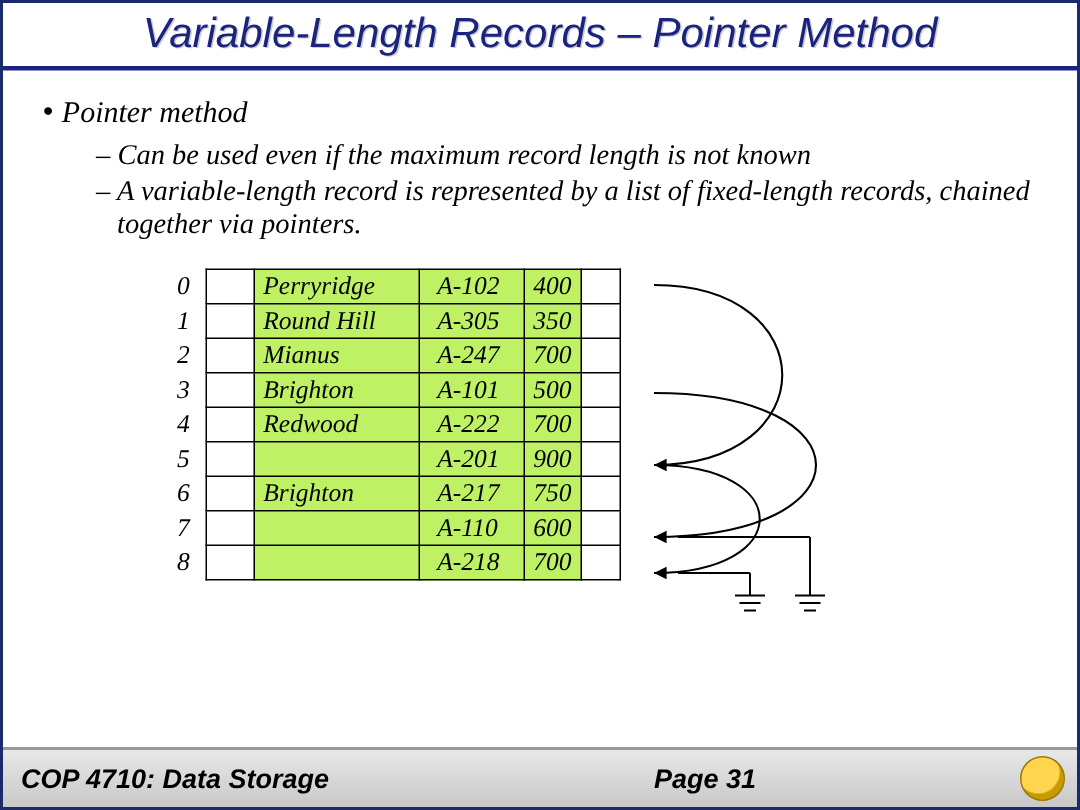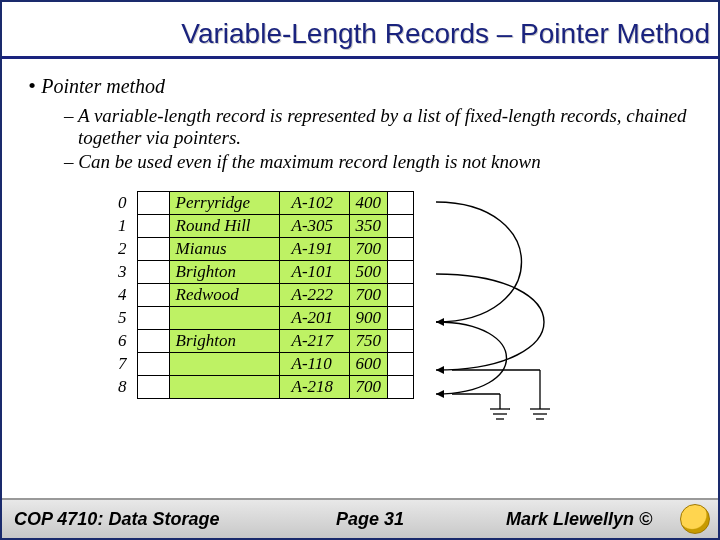--- a/index.html
+++ b/index.html
@@ -8,24 +8,25 @@
     width: 720px; height: 540px;
     border: 2px solid #1a2a6c;
     position: relative;
     display: flex; flex-direction: column;
     background: #fff;
   }
   .title {
     font-family: Arial, sans-serif;
     font-size: 28px;
     color: #1a237e;
-    text-align: right;
-    padding: 16px 8px 6px;
+    text-align: center;
+    padding: 4px 8px 6px;
     border-bottom: 3px solid #1a237e;
     text-shadow: 1px 1px 0 #ccc;
+    font-style: italic;
   }
   .body {
     flex: 1;
     padding: 8px 22px 0 22px;
     font-size: 20px;
     color: #000;
     font-style: italic;
   }
   .bullet-l1 { margin: 6px 0 6px 4px; }
   .bullet-l1::before { content: "• "; font-size: 22px; }
@@ -83,24 +84,24 @@
 
 <div class="slide">
 
   <div class="title">Variable-Length Records – Pointer Method</div>
 
   <div class="body">
     <div class="bullet-l1">
       <span>Pointer method</span>
     </div>
     <div class="bullet-l2">
+      <span>Can be used even if the maximum record length is not known</span>
+    </div>
+    <div class="bullet-l2">
       <span>A variable-length record is represented by a list of fixed-length records, chained together via pointers.</span>
-    </div>
-    <div class="bullet-l2">
-      <span>Can be used even if the maximum record length is not known</span>
     </div>
 
     <div class="figure-wrap">
       <table class="rec-table">
         <tbody id="rec-tbody">
             <tr>
               <td class="idx">0</td>
               <td class="ptr"></td>
               <td class="name">Perryridge</td>
               <td class="acct">A-102</td>
@@ -112,21 +113,21 @@
               <td class="ptr"></td>
               <td class="name">Round Hill</td>
               <td class="acct">A-305</td>
               <td class="amt">350</td>
               <td class="tail"></td>
             </tr>
             <tr>
               <td class="idx">2</td>
               <td class="ptr"></td>
               <td class="name">Mianus</td>
-              <td class="acct">A-191</td>
+              <td class="acct">A-247</td>
               <td class="amt">700</td>
               <td class="tail"></td>
             </tr>
             <tr>
               <td class="idx">3</td>
               <td class="ptr"></td>
               <td class="name">Brighton</td>
               <td class="acct">A-101</td>
               <td class="amt">500</td>
               <td class="tail"></td>
@@ -198,17 +199,16 @@
           <line x1="453" y1="227" x2="467" y2="227"></line>
           <line x1="456" y1="232" x2="464" y2="232"></line>
         </g>
       </svg>
     </div>
   </div>
 
   <div class="footer">
     <div class="course">COP 4710: Data Storage</div>
     <div class="page">Page 31</div>
-    <div class="author">Mark Llewellyn ©</div>
     <div class="logo"></div>
   </div>
 
 </div>
 
 </body></html>

